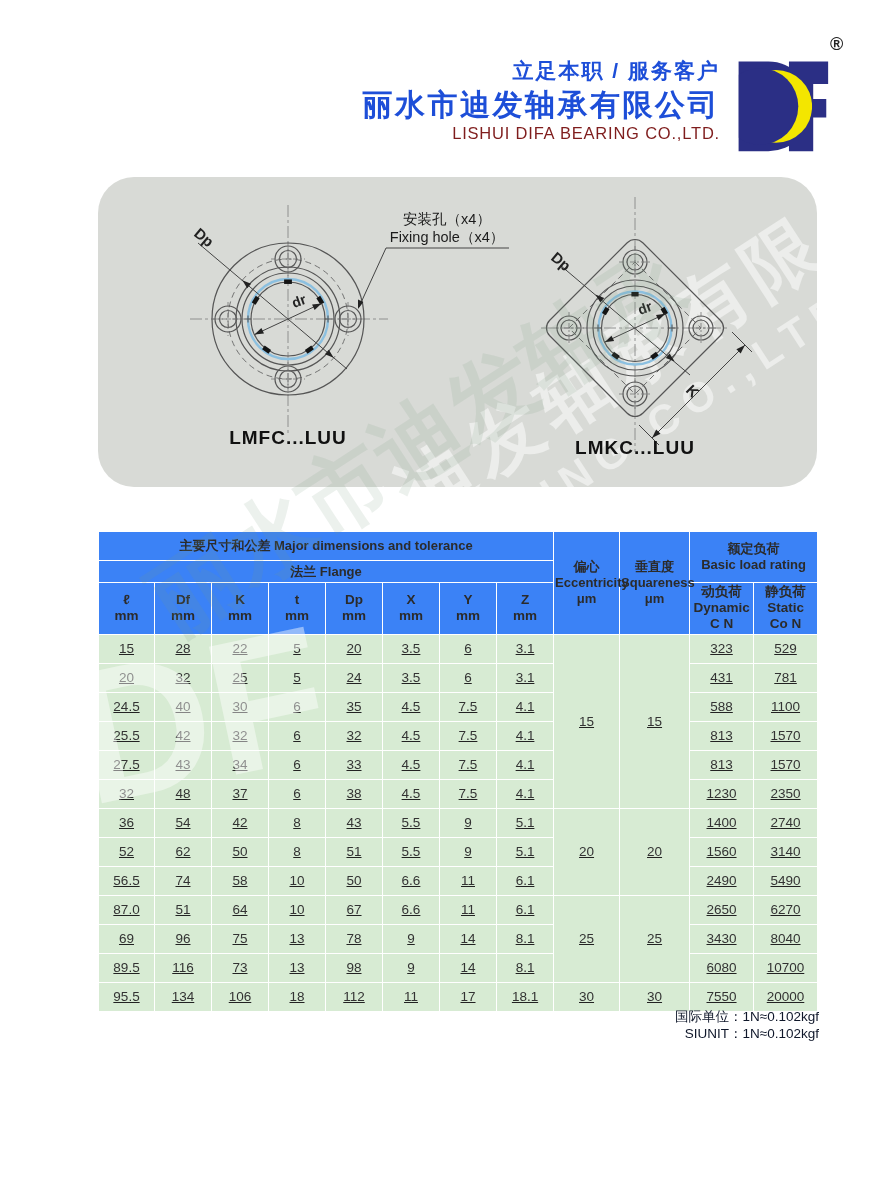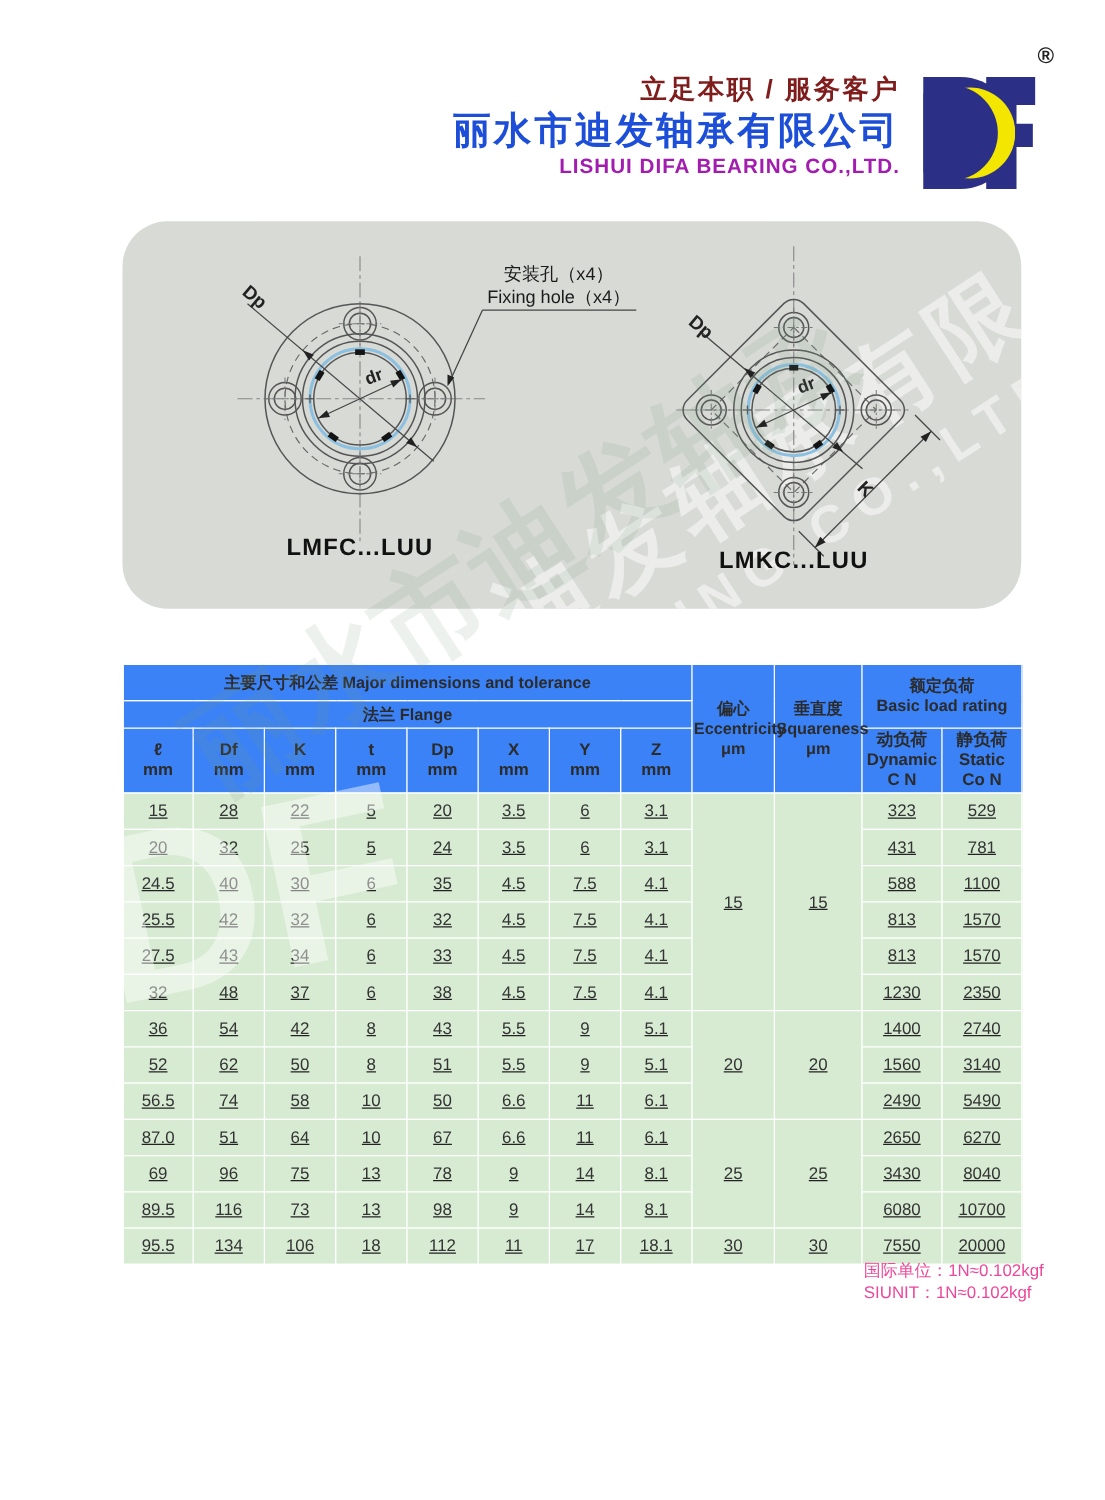--- a/index.html
+++ b/index.html
@@ -1,23 +1,23 @@
 <!DOCTYPE html>
 <html><head>
 <meta charset="utf-8">
 <style>
   html,body{margin:0;padding:0;background:#fff;}
   .page{position:relative;width:884px;height:1200px;background:#fff;overflow:hidden;
         font-family:"Liberation Sans","DejaVu Sans",sans-serif;color:#222;}
 
   
   .brand{position:absolute;top:57px;right:164px;text-align:right;}
-  .slogan{font-size:21px;font-weight:bold;color:#7f1d1d;letter-spacing:2px;margin-bottom:4px;}
+  .slogan{font-size:21px;font-weight:bold;color:#1d4ed8;letter-spacing:2px;margin-bottom:4px;}
   .company-cn{font-size:30px;font-weight:bold;color:#1d4ed8;letter-spacing:2.5px;line-height:1.05;}
-  .company-en{font-size:16.5px;font-weight:bold;color:#a21caf;letter-spacing:0.8px;margin-top:3px;}
+  .company-en{font-size:16.5px;font-weight:normal;color:#7f1d1d;letter-spacing:0.8px;margin-top:3px;}
   .logo{position:absolute;left:732px;top:56px;width:99px;height:97px;}
   .reg{position:absolute;left:830px;top:34px;font-size:18px;font-weight:bold;color:#222;}
 
   
   .panel{position:absolute;left:98px;top:177px;width:719px;height:310px;background:#d8dad6;
          border-radius:36px;overflow:hidden;}
   .panel-wm{position:absolute;font-weight:bold;color:rgba(255,255,255,0.5);white-space:nowrap;
             pointer-events:none;}
   .wm1{left:180px;top:120px;font-size:74px;letter-spacing:8px;transform:rotate(-33deg);}
   .wm2{left:270px;top:235px;font-size:42px;letter-spacing:10px;transform:rotate(-33deg);}
@@ -49,22 +49,22 @@
   tr.h2 th{height:19px;}
   tr.h3 th{height:45px;font-size:13.5px;}
   tbody tr{height:29px;text-decoration:underline;}
   .tbl-wm-cn{position:absolute;left:30px;top:30px;font-size:88px;font-weight:bold;
              color:rgba(120,155,128,0.14);transform:rotate(-33deg);transform-origin:left top;
              pointer-events:none;white-space:nowrap;z-index:5;}
   .tbl-wm-logo{position:absolute;left:-25px;top:75px;font-size:190px;font-weight:bold;
              color:rgba(255,255,255,0.45);transform:rotate(-12deg);pointer-events:none;z-index:5;}
 
   
-  .footnotes{position:absolute;top:1008px;right:49px;text-align:left;font-size:13.5px;
-             color:#ec4899;line-height:17px;font-weight:500;}
+  .footnotes{position:absolute;top:1008px;right:65px;text-align:right;font-size:13.5px;
+             color:#0f172a;line-height:17px;font-weight:500;}
 </style>
 </head>
 <body>
 
 <div class="page">
 
   <div class="brand">
     <div class="slogan">立足本职 / 服务客户</div>
     <div class="company-cn">丽水市迪发轴承有限公司</div>
     <div class="company-en">LISHUI DIFA BEARING CO.,LTD.</div>

